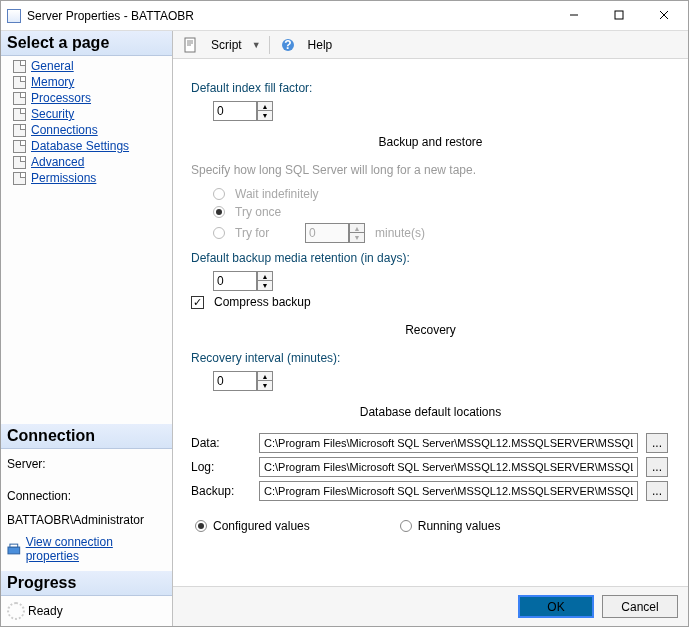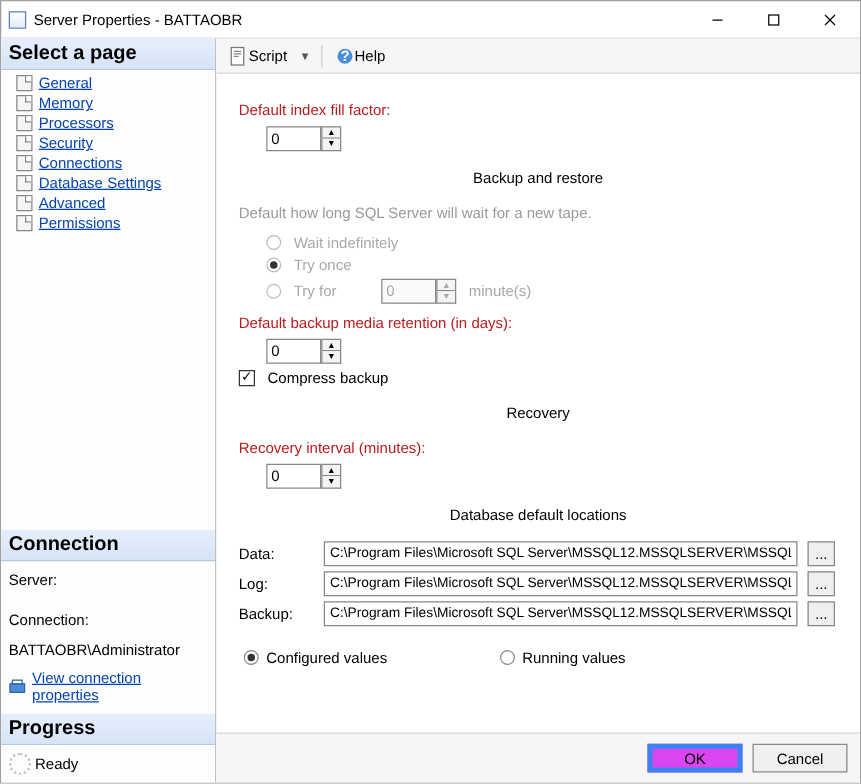--- a/index.html
+++ b/index.html
@@ -1,43 +1,43 @@
 <!DOCTYPE html>
 <html><head>
 <meta charset="utf-8">
 <style>
   * { box-sizing: border-box; font-family: "Segoe UI", Tahoma, sans-serif; font-size: 12px; }
   body { margin: 0; background: #fff; }
   .window { width: 689px; height: 627px; border: 1px solid #a0a0a0; background: #fff; display: flex; flex-direction: column; }
-  .titlebar { height: 30px; display: flex; align-items: center; padding: 0 2px 0 6px; border-bottom: 1px solid #ddd; }
+  .titlebar { height: 30px; display: flex; padding: 0 2px 0 6px; border-bottom: 1px solid #ddd; }
   .titlebar .title { flex: 1; font-size: 12px; color: #000; display: flex; align-items: center; gap: 6px; }
   .winbtn { width: 45px; height: 28px; display: flex; align-items: center; justify-content: center; color: #000; }
   .winbtn svg { width: 10px; height: 10px; }
   .body { flex: 1; display: flex; min-height: 0; }
   .sidebar { width: 172px; border-right: 1px solid #c0c0c0; display: flex; flex-direction: column; background: #fdfdfd; }
   .panel-header { background: linear-gradient(#e6eefc, #d6e4f7); border-bottom: 1px solid #b8c8e0; padding: 3px 6px; font-weight: bold; font-size: 16px; color: #000; }
   .pages { padding: 2px 0; flex: 0 0 auto; }
   .page-item { display: flex; align-items: center; gap: 5px; padding: 1px 12px; color: #0a3fbb; cursor: pointer; height: 16px; }
   .page-item .pi-label { text-decoration: underline; color: #0645ad; }
   .page-icon { width: 13px; height: 13px; display: inline-block; background: #f5f5f5; border: 1px solid #888; position: relative; }
   .page-icon::after { content: ""; position: absolute; top: 0; right: 0; width: 4px; height: 4px; border-left: 1px solid #888; border-bottom: 1px solid #888; background: #fff; }
   .spacer { flex: 1; }
   .conn { padding: 4px 6px 8px; font-size: 12px; }
   .conn .row { margin-bottom: 8px; }
   .conn a { color: #0645ad; text-decoration: underline; }
   .cp-link { display: flex; align-items: center; gap: 5px; }
   .progress { padding: 6px; display: flex; align-items: center; gap: 3px; }
   .prog-icon { width: 18px; height: 18px; border: 2px dotted #ccc; border-radius: 50%; }
   .main { flex: 1; display: flex; flex-direction: column; min-width: 0; }
   .toolbar { height: 28px; border-bottom: 1px solid #d8d8d8; display: flex; align-items: center; gap: 4px; padding: 0 6px; background: #f6f6f6; }
-  .tbtn { display: flex; align-items: center; gap: 0; padding: 2px 4px; }
+  .tbtn { display: flex; align-items: center; gap: 12px; padding: 2px 4px; }
   .tbtn svg, .tbtn .sqicon { width: 16px; height: 16px; }
   .chev { font-size: 9px; color: #555; padding: 0 2px; }
   .content { flex: 1; overflow: auto; padding: 14px 18px 10px 18px; }
-  .section-label { color: #b91c1c; margin: 8px 0 6px; }
+  .section-label { color: #0c4a6e; margin: 8px 0 6px; }
   .section-head { display: flex; align-items: center; gap: 8px; margin: 14px 0 6px; color: #000; flex-direction: column; }
   .section-head .rule { flex: 1; height: 1px; background: #c8c8c8; }
   .sub { color: #9a9a9a; margin: 2px 0 10px; }
   .row { display: flex; align-items: center; gap: 10px; margin: 4px 0; }
   .row.indent { padding-left: 22px; }
   .spinner { display: flex; }
   .spinner input { width: 44px; height: 20px; border: 1px solid #888; padding: 1px 3px; }
   .spinner .spbtns { display: flex; flex-direction: column; }
   .spinner .spbtn { width: 16px; height: 10px; border: 1px solid #888; background: #f4f4f4; display: flex; align-items: center; justify-content: center; font-size: 7px; line-height: 1; }
   .spinner .spbtn:last-child { border-top: none; }
@@ -46,21 +46,21 @@
   .radio.checked::after { content:""; width:6px; height:6px; background:#333; border-radius:50%; }
   .radio.disabled { border-color: #bbb; }
   .chk { width: 13px; height: 13px; border: 1px solid #333; display: inline-flex; align-items: center; justify-content: center; background: #fff; }
   .chk.checked::after { content:"✓"; font-size: 11px; line-height: 1; color: #000; }
   .loc-grid { display: grid; grid-template-columns: 60px 1fr 24px; gap: 4px 8px; align-items: center; margin-top: 4px; }
   .loc-grid input[type=text] { height: 20px; border: 1px solid #888; padding: 0 4px; font-size: 11px; width: 100%; }
   .browse { width: 22px; height: 20px; border: 1px solid #888; background: #efefef; display: flex; align-items: center; justify-content: center; }
   .bottom-radio { display: flex; gap: 90px; margin: 14px 0 4px 4px; align-items: center; }
   .buttons { height: 40px; border-top: 1px solid #d8d8d8; display: flex; align-items: center; justify-content: flex-end; gap: 8px; padding: 0 10px; background: #f6f6f6; }
   .btn { min-width: 76px; height: 23px; border: 1px solid #8a8a8a; background: #f0f0f0; display: flex; align-items: center; justify-content: center; }
-  .btn.primary { border: 4px solid #3b82f6; background: #d946ef; }
+  .btn.primary { border: 2px solid #3b82f6; background: #0369a1; }
   .prop-icon { width: 14px; height: 14px; display: inline-block; border: 1px solid #5a7fbf; background: linear-gradient(#fff,#e2ecfb); }
 </style>
 </head>
 <body>
 
 <div class="window">
 
   <div class="titlebar">
     <div class="title">
       <span class="prop-icon"></span>
@@ -179,21 +179,21 @@
                 <div class="spbtn">▲</div>
                 <div class="spbtn">▼</div>
               </div>
           </div>
         </div>
 
         <div class="section-head">
           <span>Backup and restore</span>
             <div class="rule"></div>
         </div>
-        <div class="sub">Default how long SQL Server will wait for a new tape.</div>
+        <div class="sub">Specify how long SQL Server will long for a new tape.</div>
 
         <div class="row indent disabled">
           <span class="radio disabled"></span>
           <span>Wait indefinitely</span>
         </div>
         <div class="row indent disabled">
           <span class="radio disabled checked"></span>
           <span>Try once</span>
         </div>
         <div class="row indent disabled">

